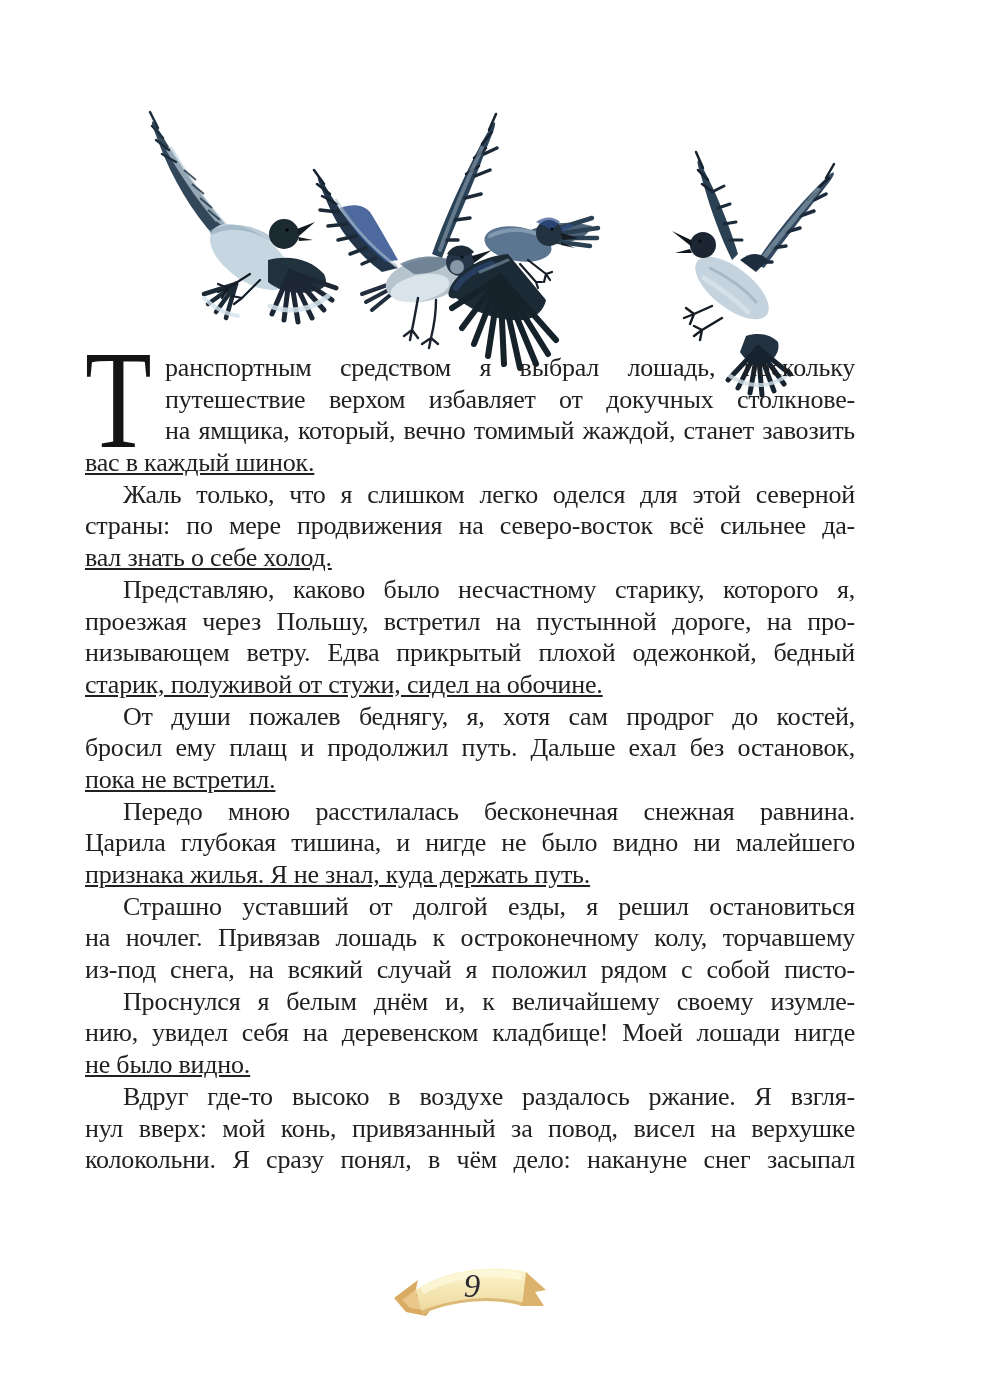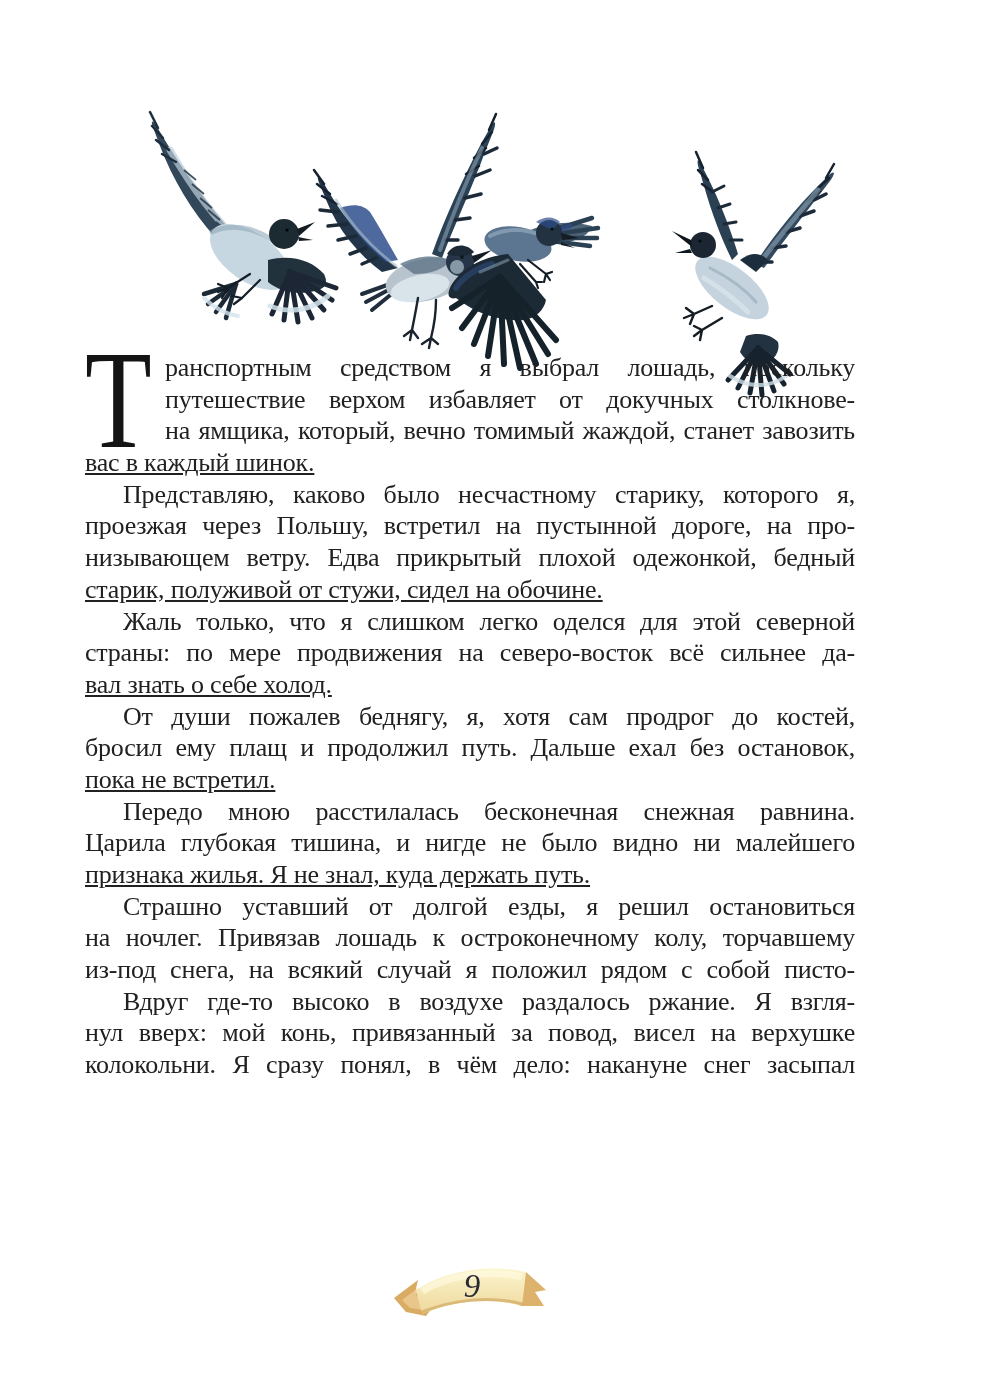--- a/index.html
+++ b/index.html
@@ -290,44 +290,49 @@
 
   <div class="text-block" id="text-block">
       <div class="paragraph">
         <span class="dropcap">Т</span>
         <div class="line">ранспортным средством я выбрал лошадь, поскольку</div>
         <div class="line">путешествие верхом избавляет от докучных столкнове-</div>
         <div class="line">на ямщика, который, вечно томимый жаждой, станет завозить</div>
         <div class="line last">вас в каждый шинок.</div>
       </div>
       <div class="paragraph">
+        <div class="line indent">Жаль только, что я слишком легко оделся для этой северной</div>
+        <div class="line">страны: по мере продвижения на северо-восток всё сильнее да-</div>
+        <div class="line last">вал знать о себе холод.</div>
+      </div>
+      <div class="paragraph">
         <div class="line indent">Представляю, каково было несчастному старику, которого я,</div>
         <div class="line">проезжая через Польшу, встретил на пустынной дороге, на про-</div>
         <div class="line">низывающем ветру. Едва прикрытый плохой одежонкой, бедный</div>
         <div class="line last">старик, полуживой от стужи, сидел на обочине.</div>
       </div>
       <div class="paragraph">
-        <div class="line indent">Жаль только, что я слишком легко оделся для этой северной</div>
-        <div class="line">страны: по мере продвижения на северо-восток всё сильнее да-</div>
-        <div class="line last">вал знать о себе холод.</div>
-      </div>
-      <div class="paragraph">
         <div class="line indent">От души пожалев беднягу, я, хотя сам продрог до костей,</div>
         <div class="line">бросил ему плащ и продолжил путь. Дальше ехал без остановок,</div>
         <div class="line last">пока не встретил.</div>
       </div>
       <div class="paragraph">
         <div class="line indent">Передо мною расстилалась бесконечная снежная равнина.</div>
         <div class="line">Царила глубокая тишина, и нигде не было видно ни малейшего</div>
         <div class="line last">признака жилья. Я не знал, куда держать путь.</div>
       </div>
       <div class="paragraph">
         <div class="line indent">Страшно уставший от долгой езды, я решил остановиться</div>
         <div class="line">на ночлег. Привязав лошадь к остроконечному колу, торчавшему</div>
         <div class="line">из-под снега, на всякий случай я положил рядом с собой писто-</div>
+      </div>
+      <div class="paragraph">
+        <div class="line indent">Проснулся я белым днём и, к величайшему своему изумле-</div>
+        <div class="line">нию, увидел себя на деревенском кладбище! Моей лошади нигде</div>
+        <div class="line last">не было видно.</div>
       </div>
       <div class="paragraph">
         <div class="line indent">Вдруг где-то высоко в воздухе раздалось ржание. Я взгля-</div>
         <div class="line">нул вверх: мой конь, привязанный за повод, висел на верхушке</div>
         <div class="line">колокольни. Я сразу понял, в чём дело: накануне снег засыпал</div>
       </div>
     </div>
 
   <svg class="ribbon" viewBox="0 0 164 80" aria-hidden="true">
     <defs>

